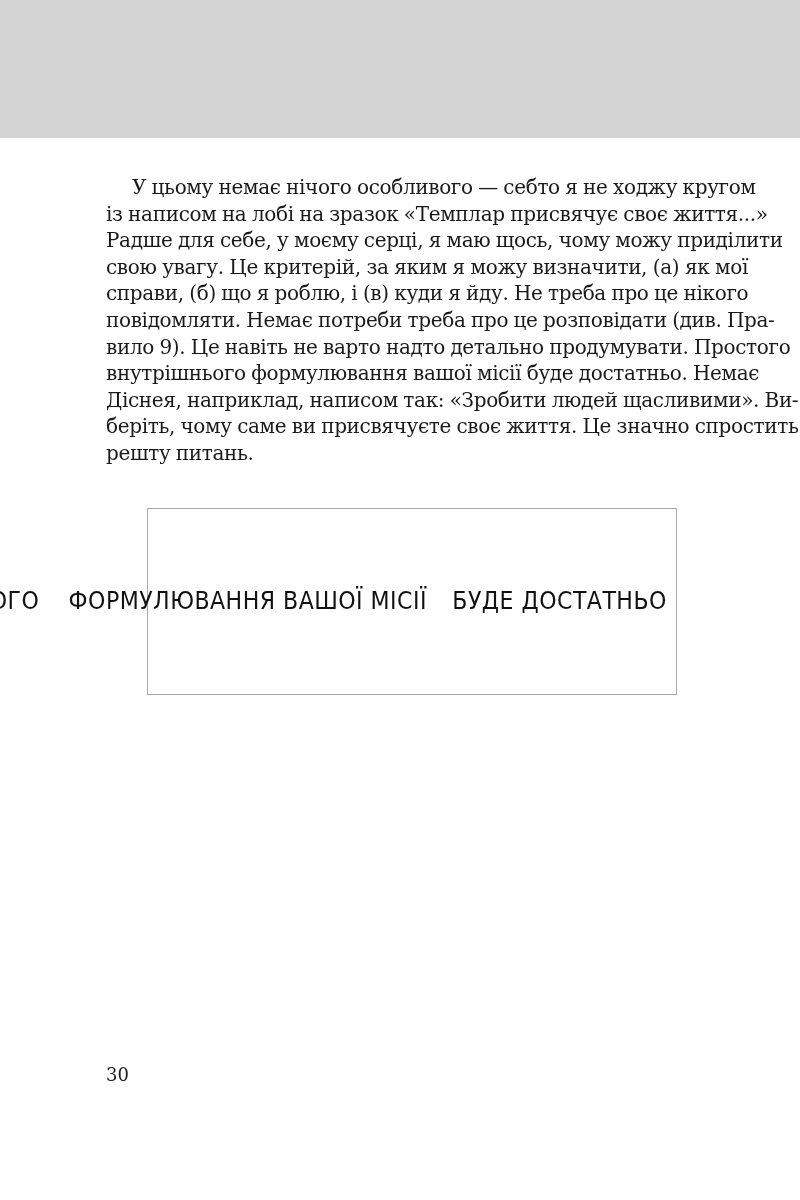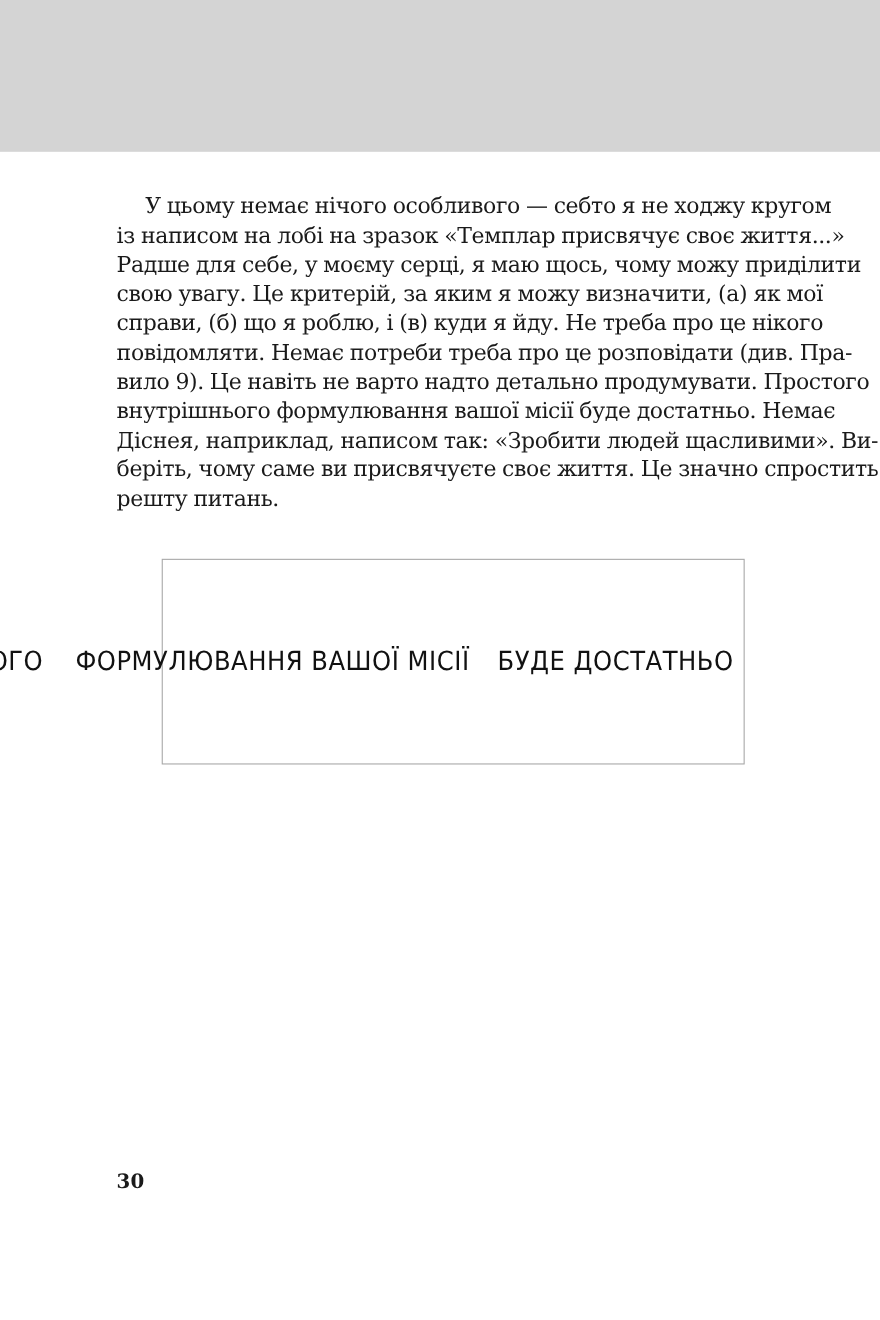--- a/index.html
+++ b/index.html
@@ -73,21 +73,20 @@
       white-space: nowrap;
       transform: scaleX(0.92);
     }
     .page-number {
       position: absolute;
       left: 106px;
       top: 1064px;
       font-family: "DejaVu Serif", serif;
       font-size: 18px;
       color: #1a1a1a;
-      font-weight: bold;
     }
   </style>
 </head>
 <body>
 
 <div class="header-band"></div>
 
 <div class="body-text">
   <span class="line first">У цьому немає нічого особливого — себто я не ходжу кругом</span>
   <span class="line">із написом на лобі на зразок «Темплар присвячує своє життя...»</span>

